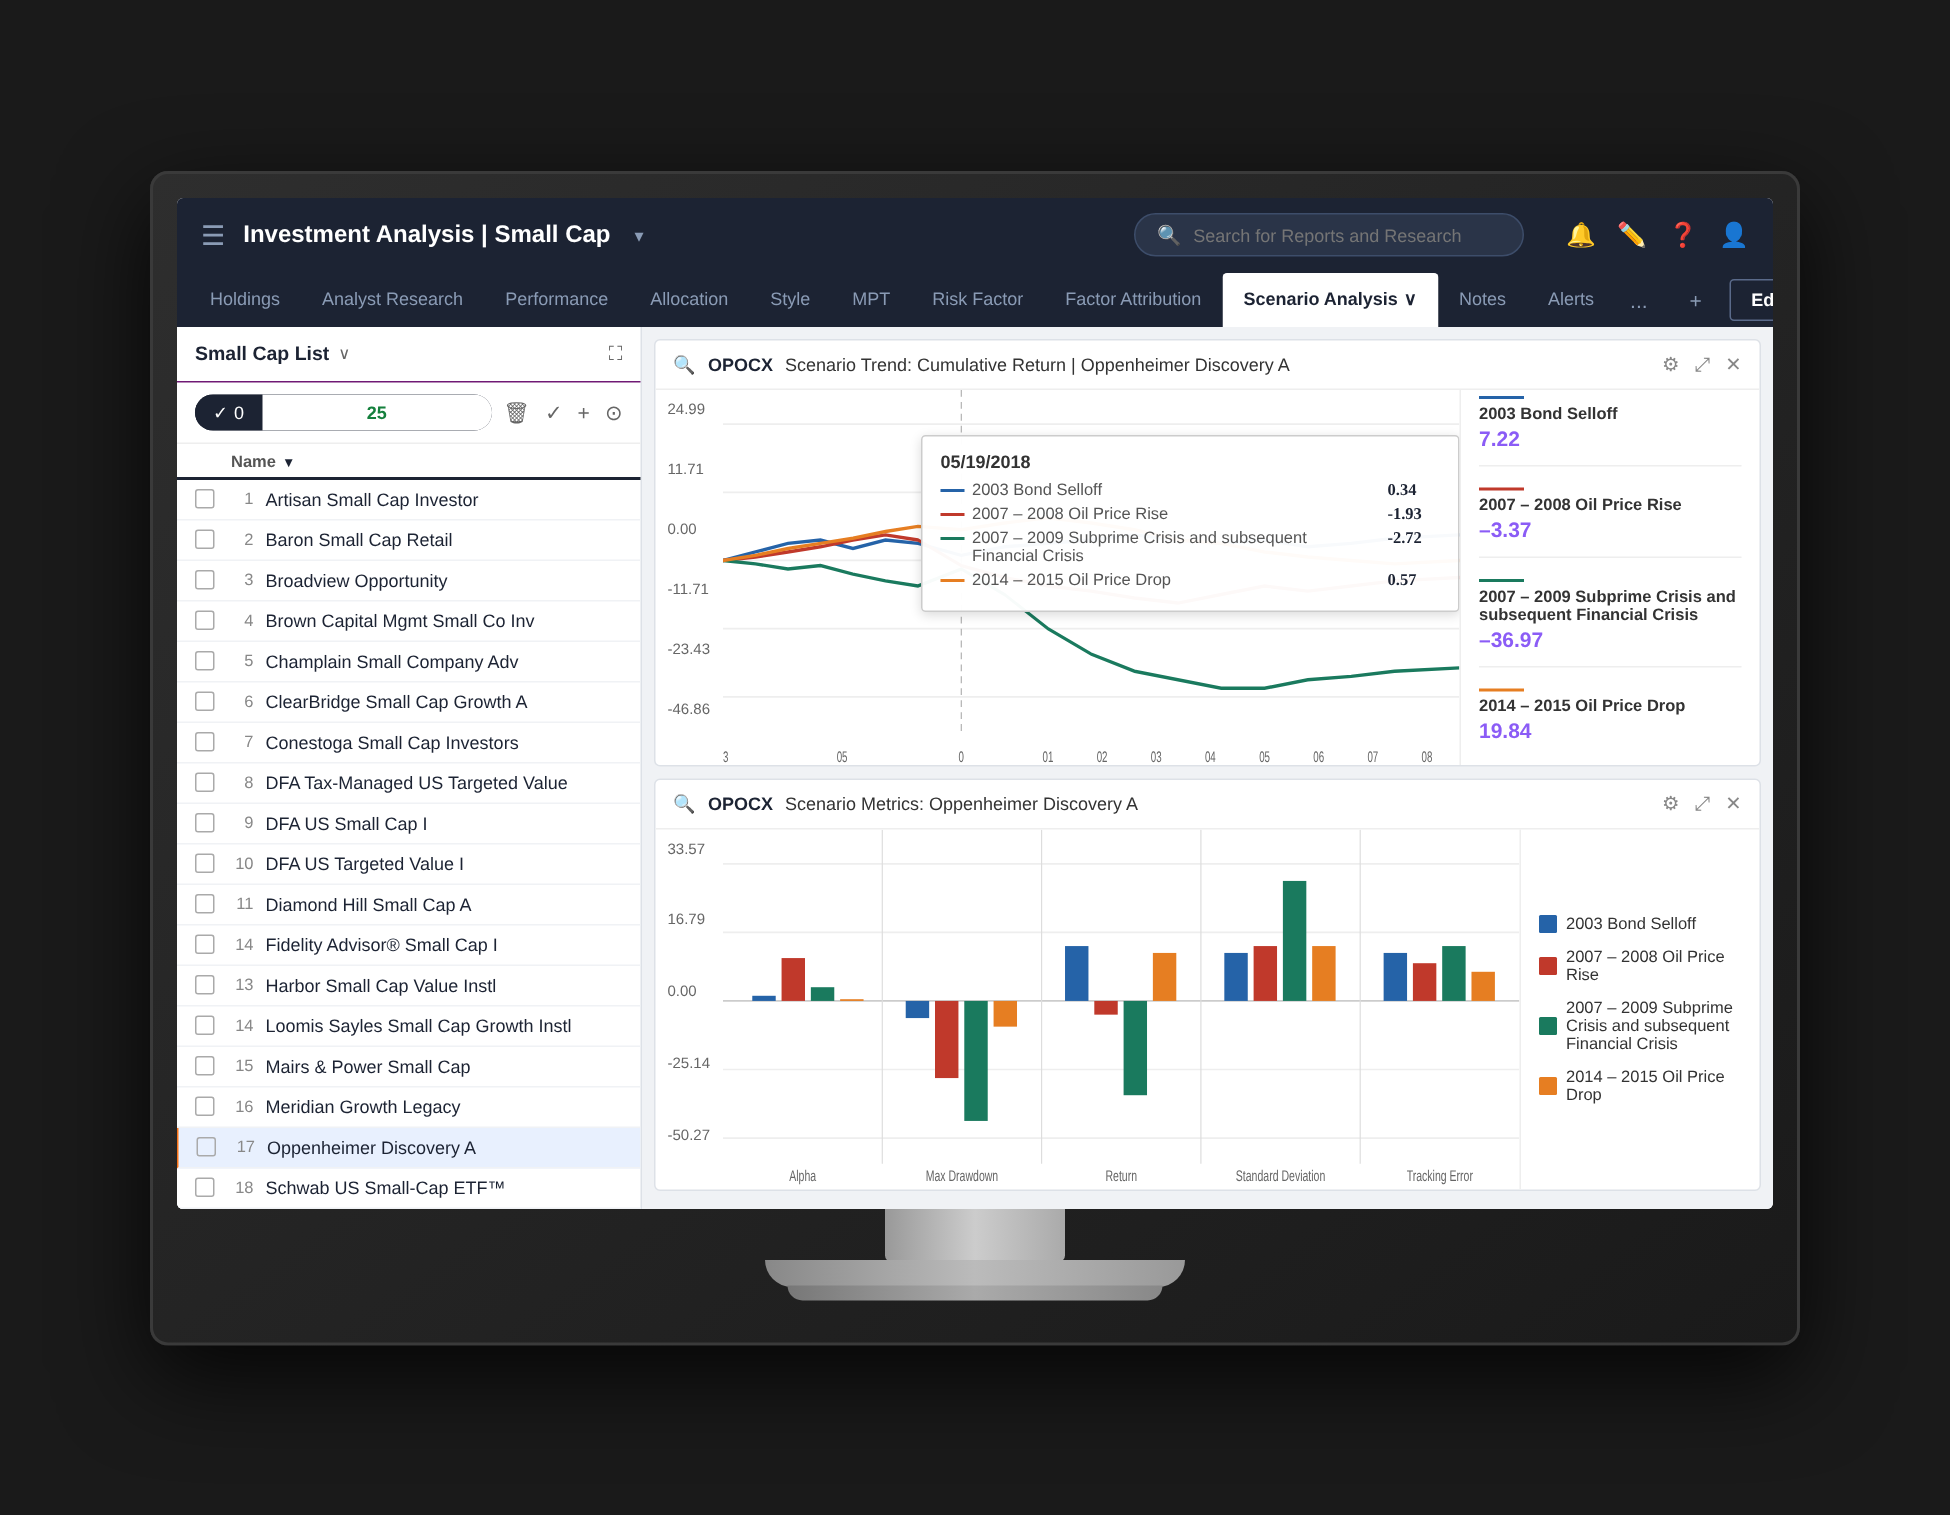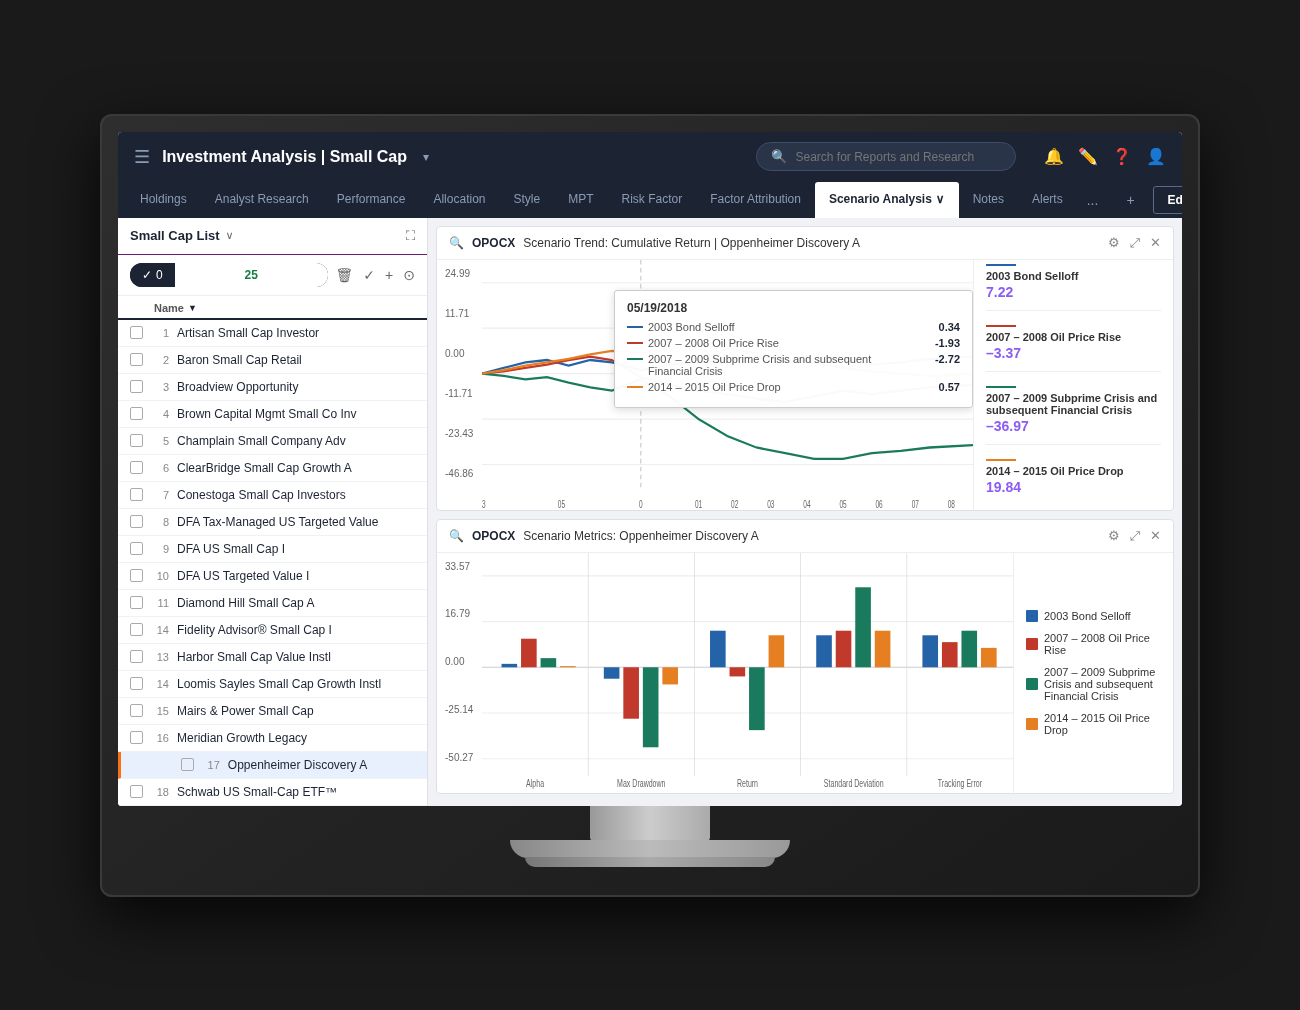--- a/index.html
+++ b/index.html
@@ -279,22 +279,21 @@
       display: flex;
       align-items: center;
       padding: 6px 12px;
       gap: 8px;
       border-bottom: 1px solid #f0f2f5;
       cursor: pointer;
     }
 
     .fund-item.selected {
       background: #e8f0fe;
-      border-left: 3px solid #f97316;
-      justify-content: center;
+      border-left: 1px solid #f97316;
     }
 
     .fund-checkbox {
       width: 13px;
       height: 13px;
       border: 1px solid #aaa;
       border-radius: 2px;
       flex-shrink: 0;
       cursor: pointer;
     }
@@ -475,21 +474,22 @@
       width: 16px;
       height: 2px;
       margin-top: 5px;
       flex-shrink: 0;
     }
 
     .tooltip-value {
       font-weight: 700;
       color: #1c2333;
       min-width: 35px;
-      text-align: right;
+      text-align: left;
+      font-family: Liberation Serif, serif;
     }
 
     
     .metrics-chart-body {
       display: flex;
       height: 240px;
     }
 
     .metrics-legend {
       width: 160px;

